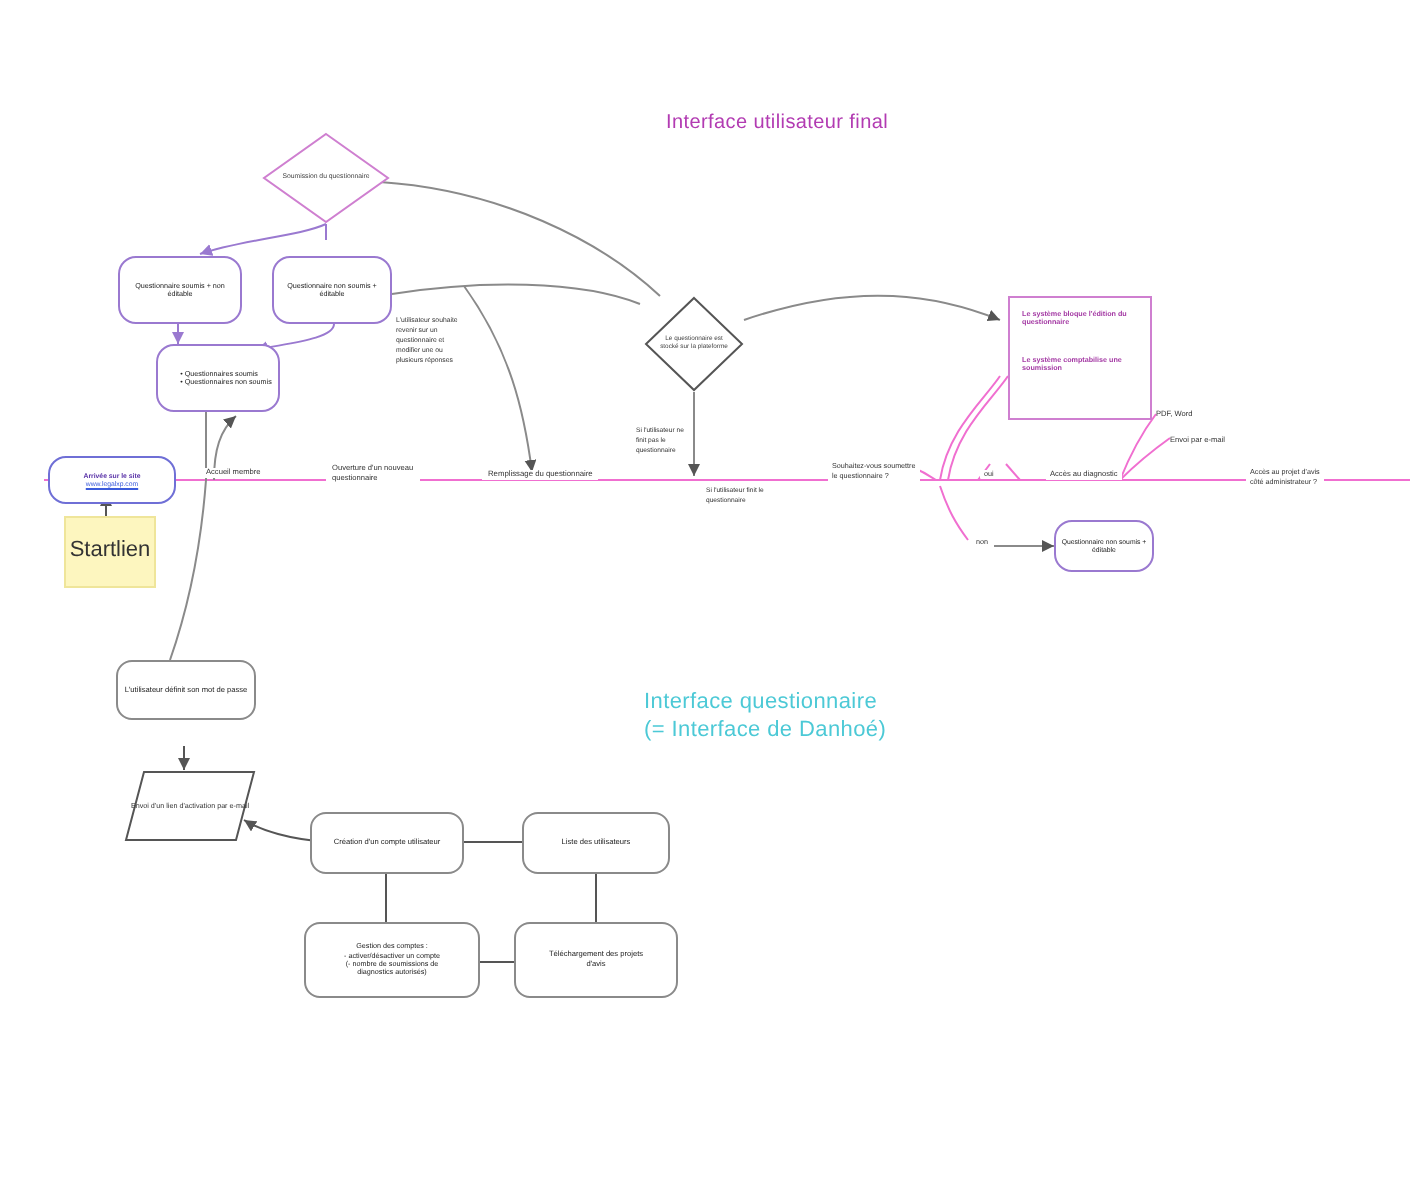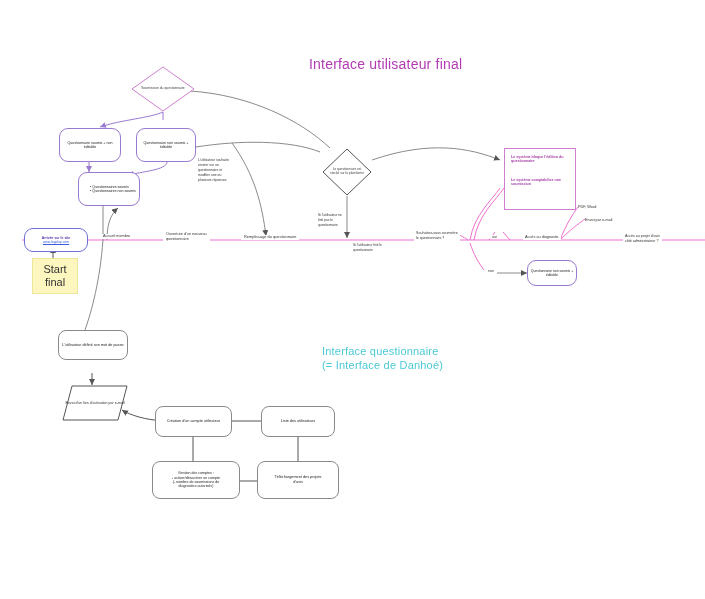--- a/index.html
+++ b/index.html
@@ -110,21 +110,21 @@
 
     <path d="M232,421 L262,421" stroke="#555" stroke-width="1" fill="none"></path>
 
     <path d="M193,437 L193,461" stroke="#555" stroke-width="1" fill="none"></path>
 
     <path d="M298,437 L298,461" stroke="#555" stroke-width="1" fill="none"></path>
 
     <path d="M240,481 L257,481" stroke="#555" stroke-width="1" fill="none"></path>
   </svg>
 
-  <div class="title" style="left:309px;top:56px;font-size:14px;color:#b23bb2;">Interface utilisateur final</div>
+  <div class="title" style="left:333px;top:56px;font-size:10px;color:#b23bb2;">Interface utilisateur final</div>
 
   <div class="title" style="left:322px;top:345px;font-size:11px;color:#4cc9d6;">Interface questionnaire</div>
   <div class="title" style="left:322px;top:359px;font-size:11px;color:#4cc9d6;">(= Interface de Danhoé)</div>
 
   <div class="diamond" style="left:131px;top:66px;width:64px;height:46px;">
     <svg class="dshape" viewBox="0 0 64 46">
       <polygon points="32,1 63,23 32,45 1,23" fill="#fff" stroke="#cf7fd0" stroke-width="1"></polygon>
     </svg>
     <div class="dlabel" style="font-size:3.4px;color:#444;">Soumission du questionnaire</div>
   </div>
@@ -142,23 +142,23 @@
       <div>• Questionnaires soumis</div>
       <div>• Questionnaires non soumis</div>
     </div>
   </div>
 
   <div class="site-box" style="left:24px;top:228px;width:62px;height:22px;font-size:3.4px;">
     <div class="l1">Arrivée sur le site</div>
     <div class="l2">www.legalxp.com</div>
   </div>
 
-  <div class="sticky" style="left:32px;top:258px;width:44px;height:34px;flex-direction:column;font-size:11px;">
+  <div class="sticky" style="left:32px;top:258px;width:44px;height:34px;flex-direction:row;font-size:11px;">
     <div>Start</div>
-    <div>final</div>
+    <div>lien</div>
   </div>
 
   <div class="diamond" style="left:322px;top:148px;width:50px;height:48px;">
     <svg class="dshape" viewBox="0 0 50 48">
       <polygon points="25,1 49,24 25,47 1,24" fill="#fff" stroke="#555" stroke-width="1"></polygon>
     </svg>
     <div class="dlabel" style="font-size:3.2px;color:#444;">Le questionnaire est stocké sur la plateforme</div>
   </div>
 
   <div class="node rect" style="left:504px;top:148px;width:72px;height:62px;flex-direction:column;

